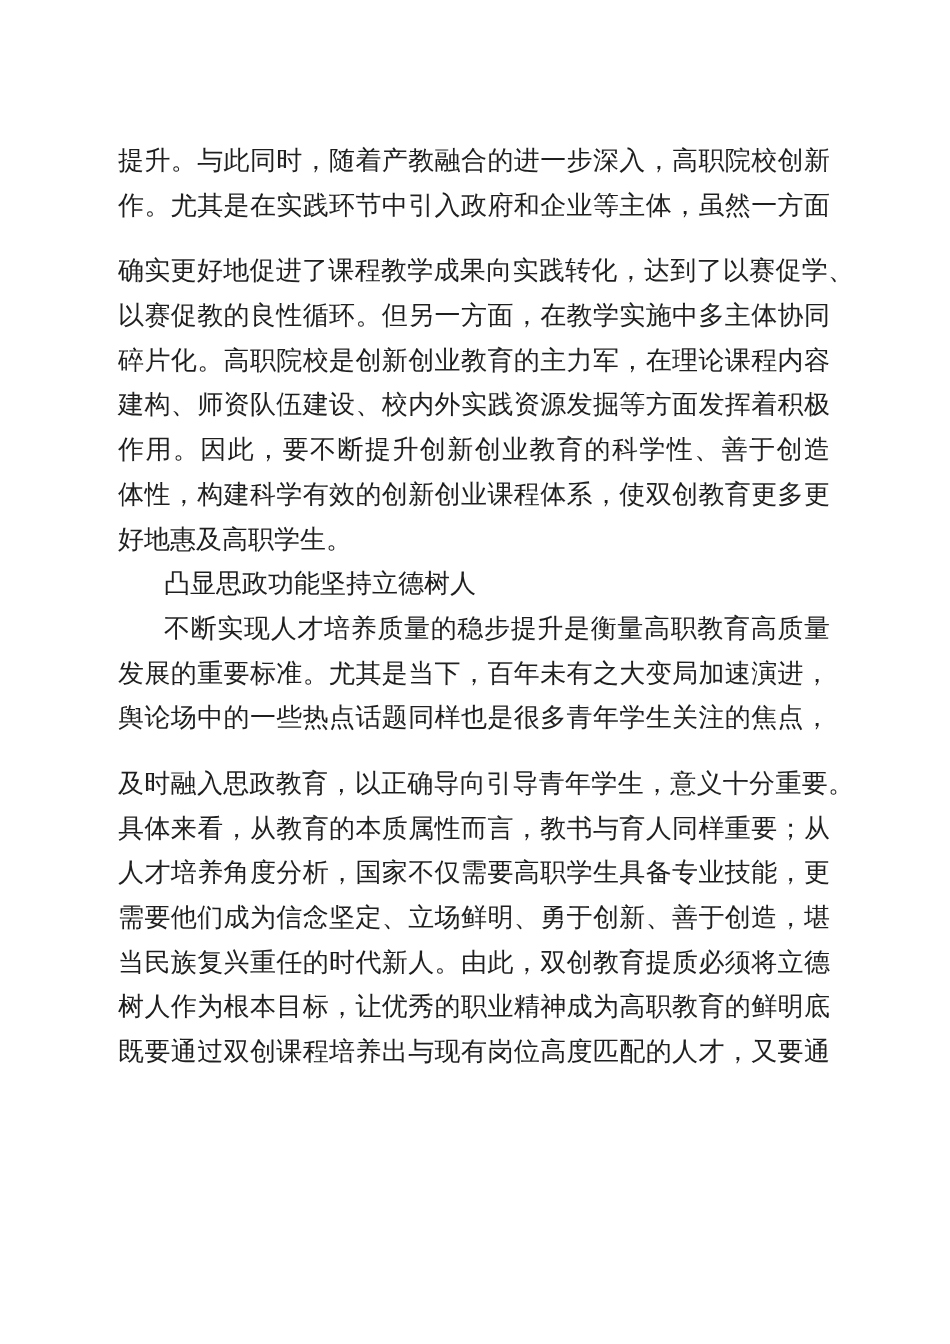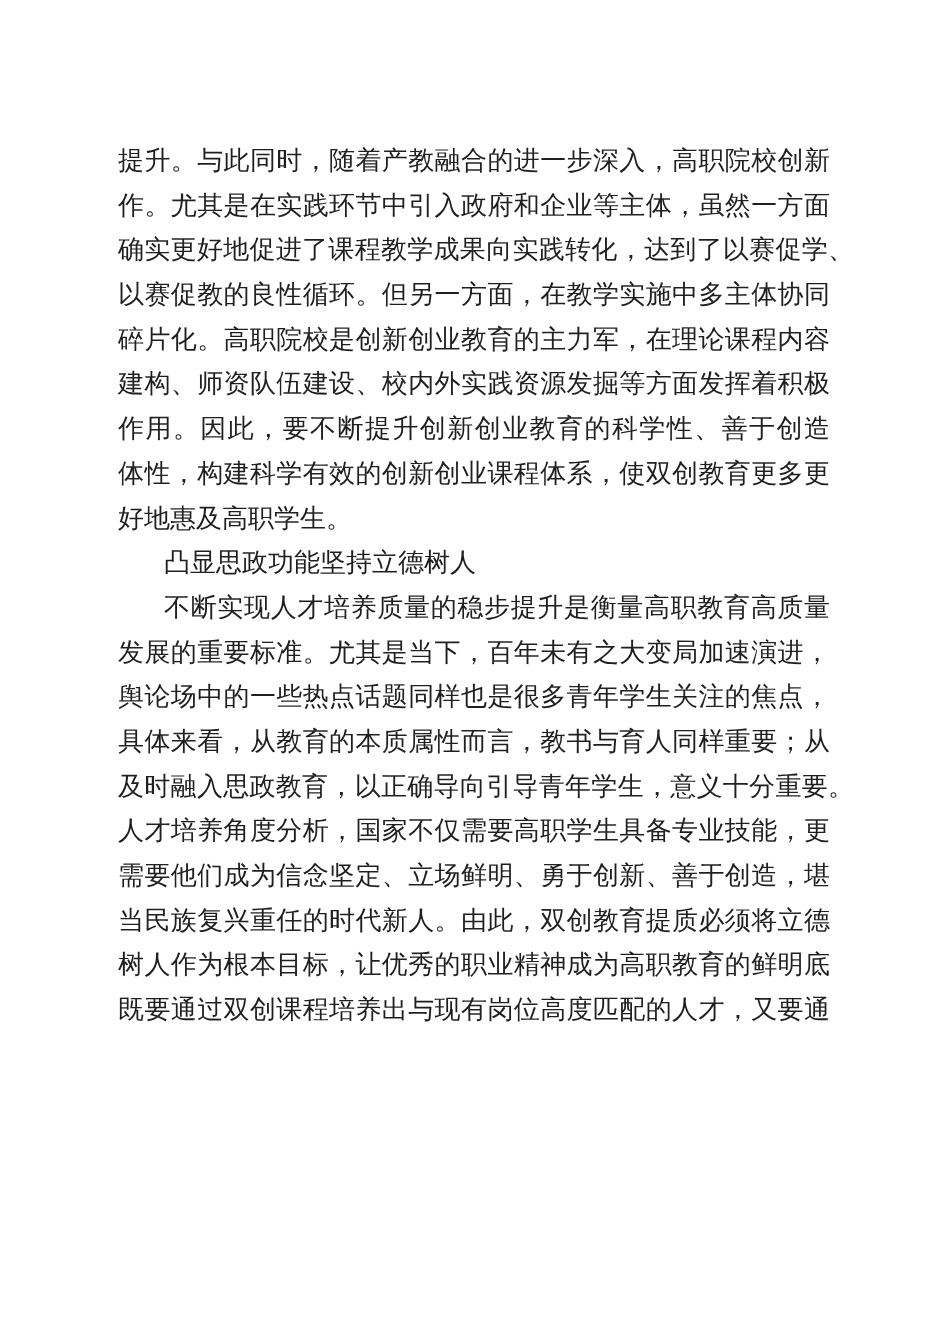--- a/index.html
+++ b/index.html
@@ -27,20 +27,21 @@
   .line {
     height: 44.7px;
     text-align: justify;
     text-align-last: justify;
     white-space: normal;
     overflow: visible;
   }
   
   .line.overhang {
     width: 736px;
+    margin-top: 21px;
   }
   
   .line.flush-left {
     text-align: left;
     text-align-last: left;
   }
   
   .line.indent {
     text-indent: 46px;
   }
@@ -56,21 +57,21 @@
     <div class="line">以赛促教的良性循环。但另一方面，在教学实施中多主体协同</div>
     <div class="line">碎片化。高职院校是创新创业教育的主力军，在理论课程内容</div>
     <div class="line">建构、师资队伍建设、校内外实践资源发掘等方面发挥着积极</div>
     <div class="line">作用。因此，要不断提升创新创业教育的科学性、善于创造</div>
     <div class="line">体性，构建科学有效的创新创业课程体系，使双创教育更多更</div>
     <div class="line flush-left">好地惠及高职学生。</div>
     <div class="line flush-left indent">凸显思政功能坚持立德树人</div>
     <div class="line indent">不断实现人才培养质量的稳步提升是衡量高职教育高质量</div>
     <div class="line">发展的重要标准。尤其是当下，百年未有之大变局加速演进，</div>
     <div class="line">舆论场中的一些热点话题同样也是很多青年学生关注的焦点，</div>
+    <div class="line overhang">及时融入思政教育，以正确导向引导青年学生，意义十分重要。</div>
     <div class="line">具体来看，从教育的本质属性而言，教书与育人同样重要；从</div>
-    <div class="line overhang">及时融入思政教育，以正确导向引导青年学生，意义十分重要。</div>
     <div class="line">人才培养角度分析，国家不仅需要高职学生具备专业技能，更</div>
     <div class="line">需要他们成为信念坚定、立场鲜明、勇于创新、善于创造，堪</div>
     <div class="line">当民族复兴重任的时代新人。由此，双创教育提质必须将立德</div>
     <div class="line">树人作为根本目标，让优秀的职业精神成为高职教育的鲜明底</div>
     <div class="line">既要通过双创课程培养出与现有岗位高度匹配的人才，又要通</div>
   </div>
 </div>
 
 </body></html>

